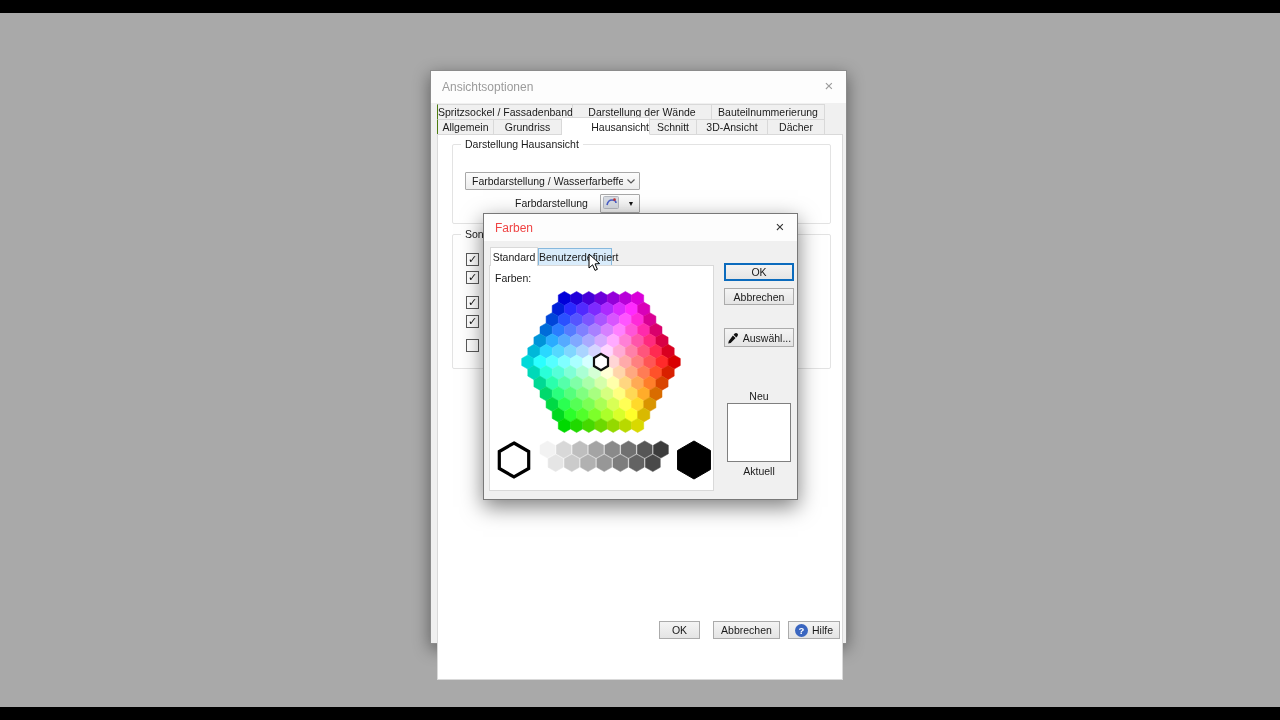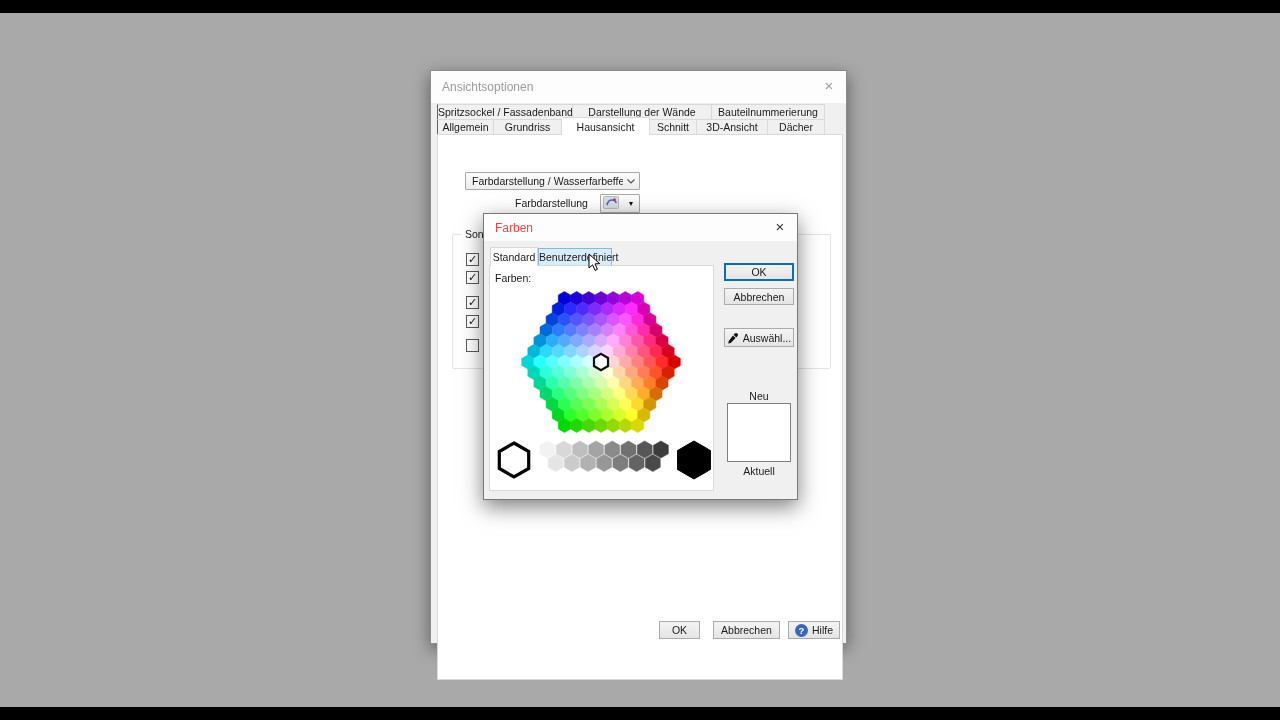--- a/index.html
+++ b/index.html
@@ -16,21 +16,21 @@
   .close-btn { position:absolute; top:0; right:0; width:34px; text-align:center; font-size:15px; line-height:26px; cursor:default; }
 
   
   #main-dlg { left:430px; top:70px; width:417px; height:574px; box-shadow:0 5px 16px rgba(0,0,0,.45); }
   #main-dlg .titlebar { height:32px; }
   #main-dlg .title-text { top:9px; color:#9b9b9b; }
   #main-dlg .close-btn { color:#9b9b9b; line-height:30px; }
   .tabrow { position:absolute; left:6px; display:flex; }
   .tab { height:16px; line-height:15px; text-align:center; background:#f0f0f0; border:1px solid #d9d9d9; border-left:none; font-size:10.5px; overflow:hidden; white-space:nowrap; }
   .tab:first-child { border-left:1px solid #4d7c0f; }
-  .tab.active { background:#fff; border-bottom:1px solid #fff; height:18px; margin-top:-2px; line-height:18px; position:relative; z-index:3; }
+  .tab.active { background:#fff; border-bottom:1px solid #fff; height:18px; margin-top:-2px; line-height:18px; position:relative; z-index:3;text-align:right; }
   #row1 { top:33px; } #row2 { top:48px; }
   .page { position:absolute; background:#fff; border:1px solid #d9d9d9; }
   #main-page { left:6px; top:63px; width:406px; height:546px; }
   .groupbox { position:absolute; border:1px solid #e3e3e3; border-radius:2px; }
   .group-label { position:absolute; top:-7px; left:8px; background:#fff; padding:0 4px; font-size:10.5px; }
   .combo { position:absolute; background:linear-gradient(#fcfcfc,#ececec); border:1px solid #a8a8a8; border-radius:1px; display:flex; align-items:center; }
   .combo-text { flex:1; padding-left:6px; font-size:10.5px; white-space:nowrap; overflow:hidden; }
   .combo-arrow { width:16px; display:flex; justify-content:center; align-items:center; }
   .label { position:absolute; font-size:10.5px; white-space:nowrap; }
   .checkbox { position:absolute; width:13px; height:13px; background:#fff; border:1px solid #5a5a5a; font-size:11px; line-height:11px; text-align:center; color:#111; }
@@ -74,20 +74,23 @@
       <div class="tab" style="width:57px">Allgemein</div>
       <div class="tab" style="width:68px">Grundriss</div>
       <div class="tab active" style="width:88px">Hausansicht</div>
       <div class="tab" style="width:47px">Schnitt</div>
       <div class="tab" style="width:71px">3D-Ansicht</div>
       <div class="tab" style="width:57px">Dächer</div>
     </div>
 
     <div class="page" id="main-page">
 
+      <div class="groupbox" style="left:14px; top:9px; width:379px; height:80px;">
+        <div class="group-label">Darstellung Hausansicht</div>
+      </div>
       <div class="combo" style="left:27px; top:37px; width:175px; height:18px;">
         <div class="combo-text">Farbdarstellung / Wasserfarbeffekt</div>
         <div class="combo-arrow">
           <svg width="8" height="5" viewBox="0 0 8 5">
               <polyline points="0.5,0.5 4,4 7.5,0.5" fill="none" stroke="#555" stroke-width="1.2"></polyline>
             </svg>
         </div>
       </div>
       <div class="label" style="left:77px; top:62px;">Farbdarstellung</div>
       <div class="combo" style="left:162px; top:59px; width:40px; height:19px;">

